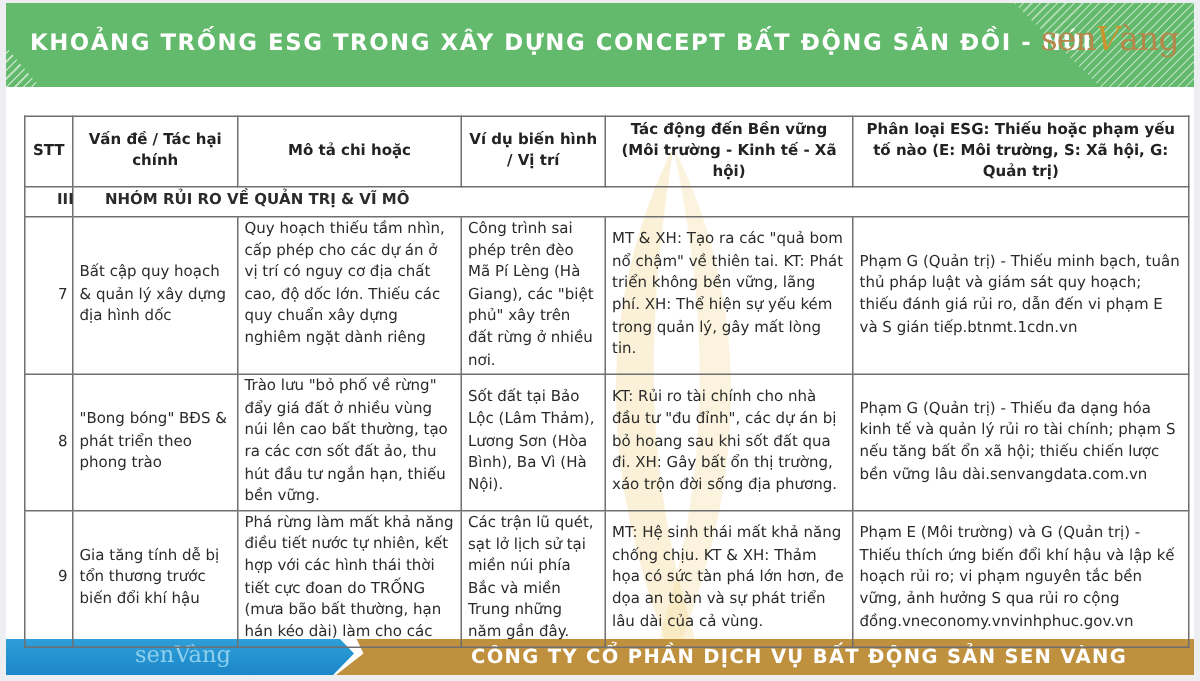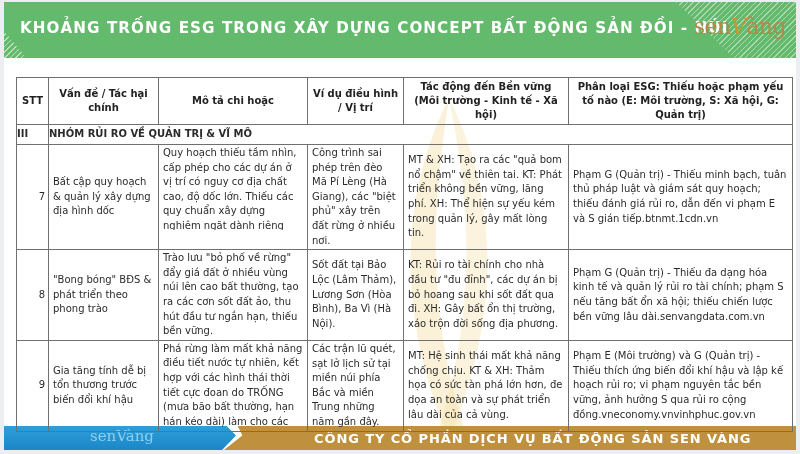--- a/index.html
+++ b/index.html
@@ -50,21 +50,21 @@
       border-collapse: collapse; width: 776px; table-layout: fixed;
       font-size: 10px; color: #2b2b2b; position: relative; z-index: 1;
     }
     td, th { border: 1px solid #6f6f6f; vertical-align: middle; }
     th {
       font-weight: bold; text-align: center; padding: 2px 4px; line-height: 14px;
       height: 44px; font-size: 10px; color: #222;
     }
     td { padding: 1px 4px; line-height: 14.6px; }
     td.stt { text-align: right; padding-right: 3px; }
-    tr.group td { font-weight: bold; height: 20px; padding: 2px 0; }
+    tr.group td { font-weight: bold; height: 20px; padding: 2px 21px; }
     td.desc { vertical-align: top; padding-top: 1px; }
     .clip7 { height: 84px; overflow: hidden; }
     .clip9 { height: 88px; overflow: hidden; }
 
     
     .footer { position: absolute; left: 0; top: 424px; width: 792px; height: 24px; }
     .footer .blue {
       position: absolute; left: 0; top: 0; width: 232px; height: 24px;
       background: linear-gradient(180deg, #2e9fd8, #1b86c8);
       clip-path: polygon(0 0, 96% 0, 100% 40%, 94% 100%, 0 100%);
@@ -112,21 +112,21 @@
         <col style="width:149px">
         <col style="width:96px">
         <col style="width:165px">
         <col style="width:224px">
       </colgroup>
       <thead>
         <tr>
           <th>STT</th>
           <th>Vấn đề / Tác hại chính</th>
           <th>Mô tả chi hoặc</th>
-          <th>Ví dụ điều hình / Vị trí</th>
+          <th>Ví dụ biến hình / Vị trí</th>
           <th>Tác động đến Bền vững (Môi trường - Kinh tế - Xã hội)</th>
           <th>Phân loại ESG: Thiếu hoặc phạm yếu tố nào (E: Môi trường, S: Xã hội, G: Quản trị)</th>
         </tr>
       </thead>
       <tbody>
         <tr class="group">
           <td>III</td>
           <td colspan="5">NHÓM RỦI RO VỀ QUẢN TRỊ &amp; VĨ MÔ</td>
         </tr>
 

